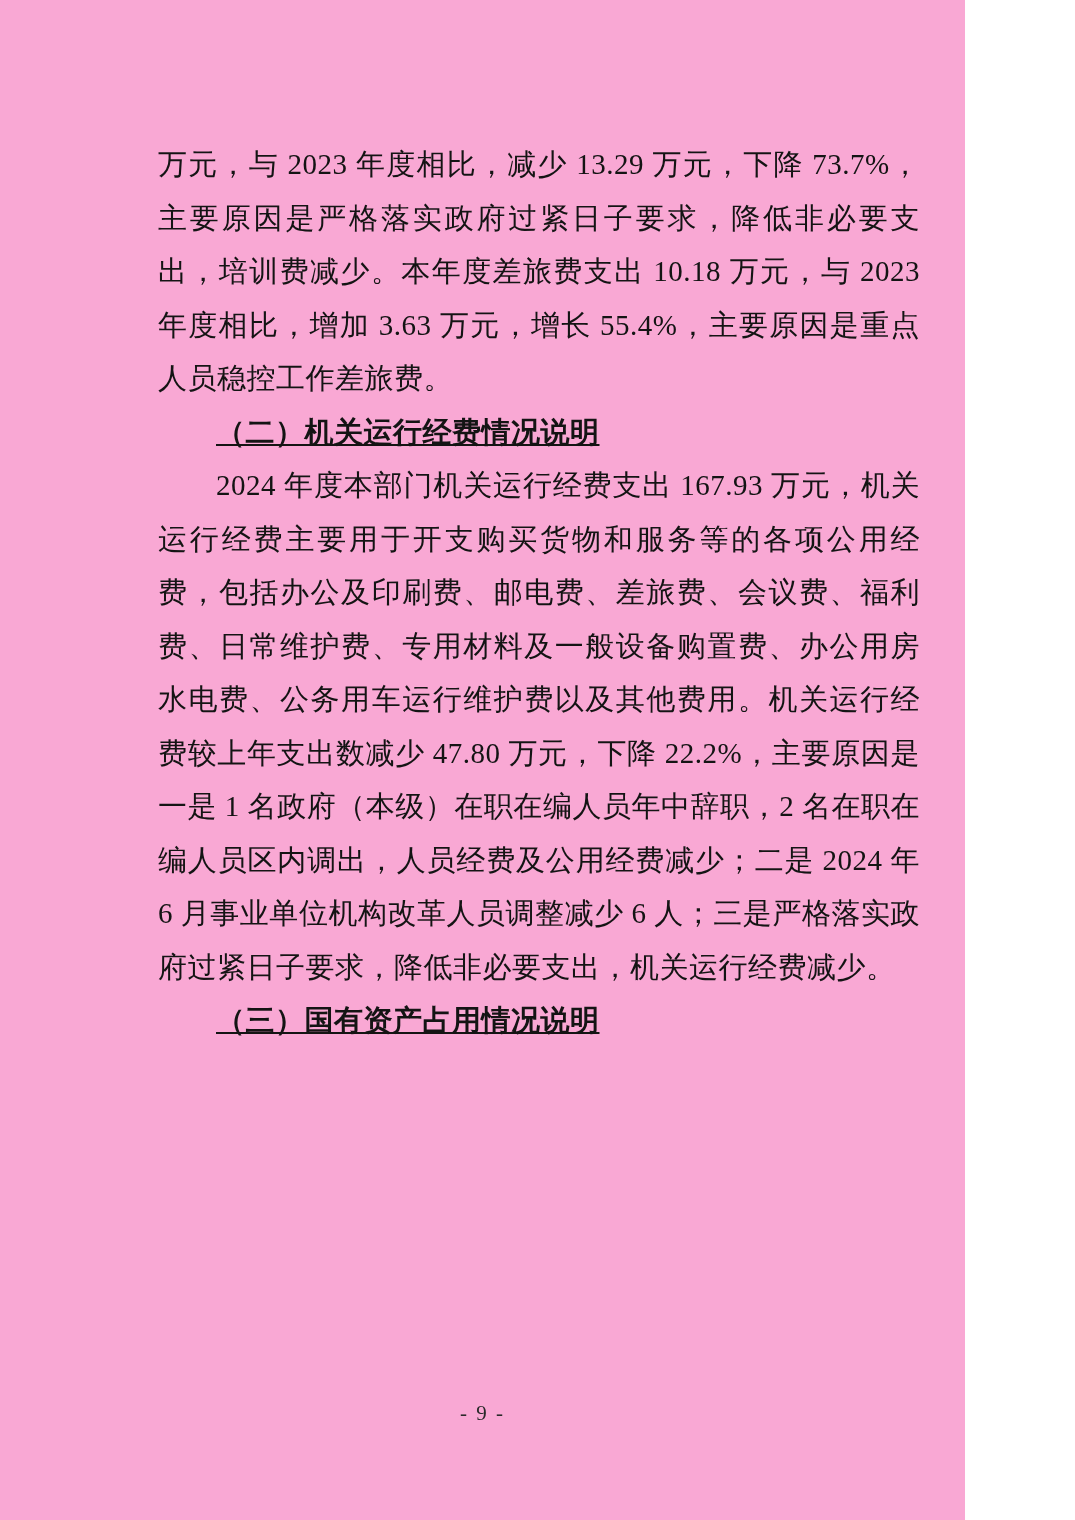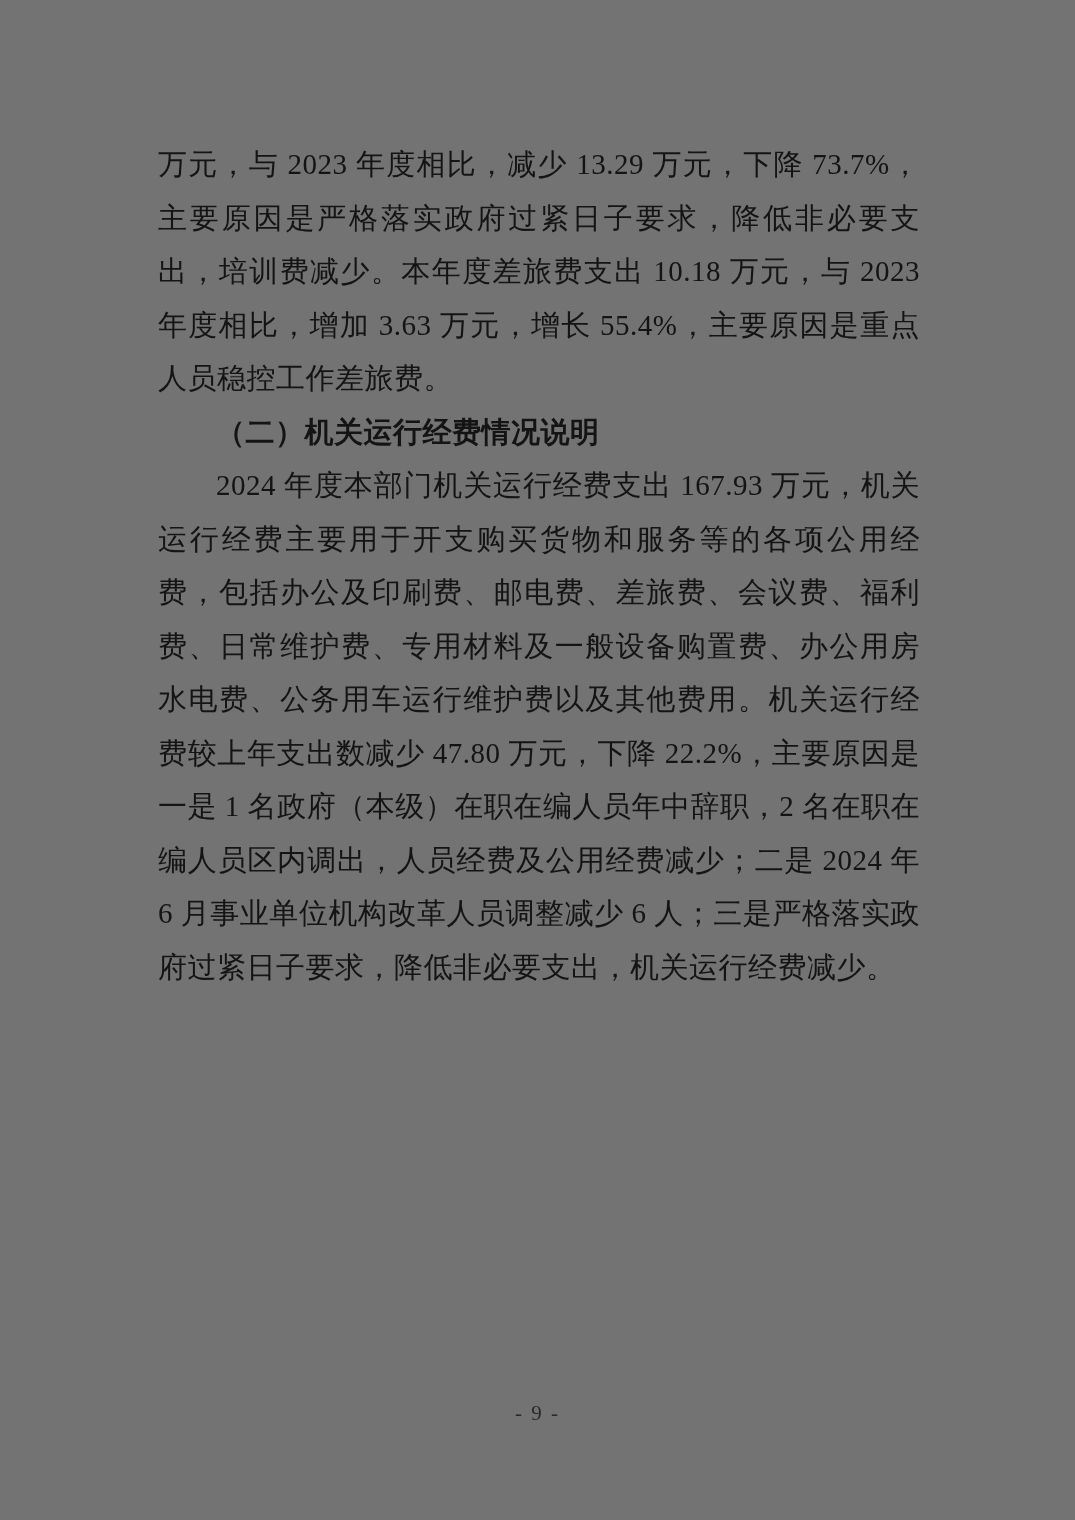--- a/index.html
+++ b/index.html
@@ -2,23 +2,23 @@
 <html><head>
 <meta charset="utf-8">
 <style>
   html, body {
     margin: 0;
     padding: 0;
     background: #ffffff;
   }
   .page {
     position: relative;
-    width: 1075px;
+    width: 965px;
     height: 1520px;
-    background: #737373;
+    background: #f9a8d4;
     overflow: hidden;
     font-family: "Liberation Serif", "DejaVu Serif", serif;
     color: #141414;
   }
   .content {
     position: absolute;
     left: 158px;
     top: 138px;
     width: 762px;
     font-size: 29px;
@@ -29,20 +29,21 @@
   .content p {
     margin: 0;
     padding: 0;
     text-indent: 2em;
   }
   .content p.no-indent {
     text-indent: 0;
   }
   .content p.heading {
     font-weight: bold;
+    text-decoration: underline;
   }
   .footer {
     position: absolute;
     top: 1400px;
     left: 0;
     width: 100%;
     text-align: center;
     font-size: 21px;
     line-height: 26px;
     color: #2a2a2a;
@@ -50,15 +51,16 @@
   }
 </style>
 </head>
 <body>
 
 <div class="page">
   <div class="content">
     <p class="body no-indent">万元，与 2023 年度相比，减少 13.29 万元，下降 73.7%，主要原因是严格落实政府过紧日子要求，降低非必要支出，培训费减少。本年度差旅费支出 10.18 万元，与 2023 年度相比，增加 3.63 万元，增长 55.4%，主要原因是重点人员稳控工作差旅费。</p>
     <p class="heading">（二）机关运行经费情况说明</p>
     <p class="body">2024 年度本部门机关运行经费支出 167.93 万元，机关运行经费主要用于开支购买货物和服务等的各项公用经费，包括办公及印刷费、邮电费、差旅费、会议费、福利费、日常维护费、专用材料及一般设备购置费、办公用房水电费、公务用车运行维护费以及其他费用。机关运行经费较上年支出数减少 47.80 万元，下降 22.2%，主要原因是一是 1 名政府（本级）在职在编人员年中辞职，2 名在职在编人员区内调出，人员经费及公用经费减少；二是 2024 年 6 月事业单位机构改革人员调整减少 6 人；三是严格落实政府过紧日子要求，降低非必要支出，机关运行经费减少。</p>
+    <p class="heading">（三）国有资产占用情况说明</p>
   </div>
   <div class="footer">- 9 -</div>
 </div>
 
 </body></html>

